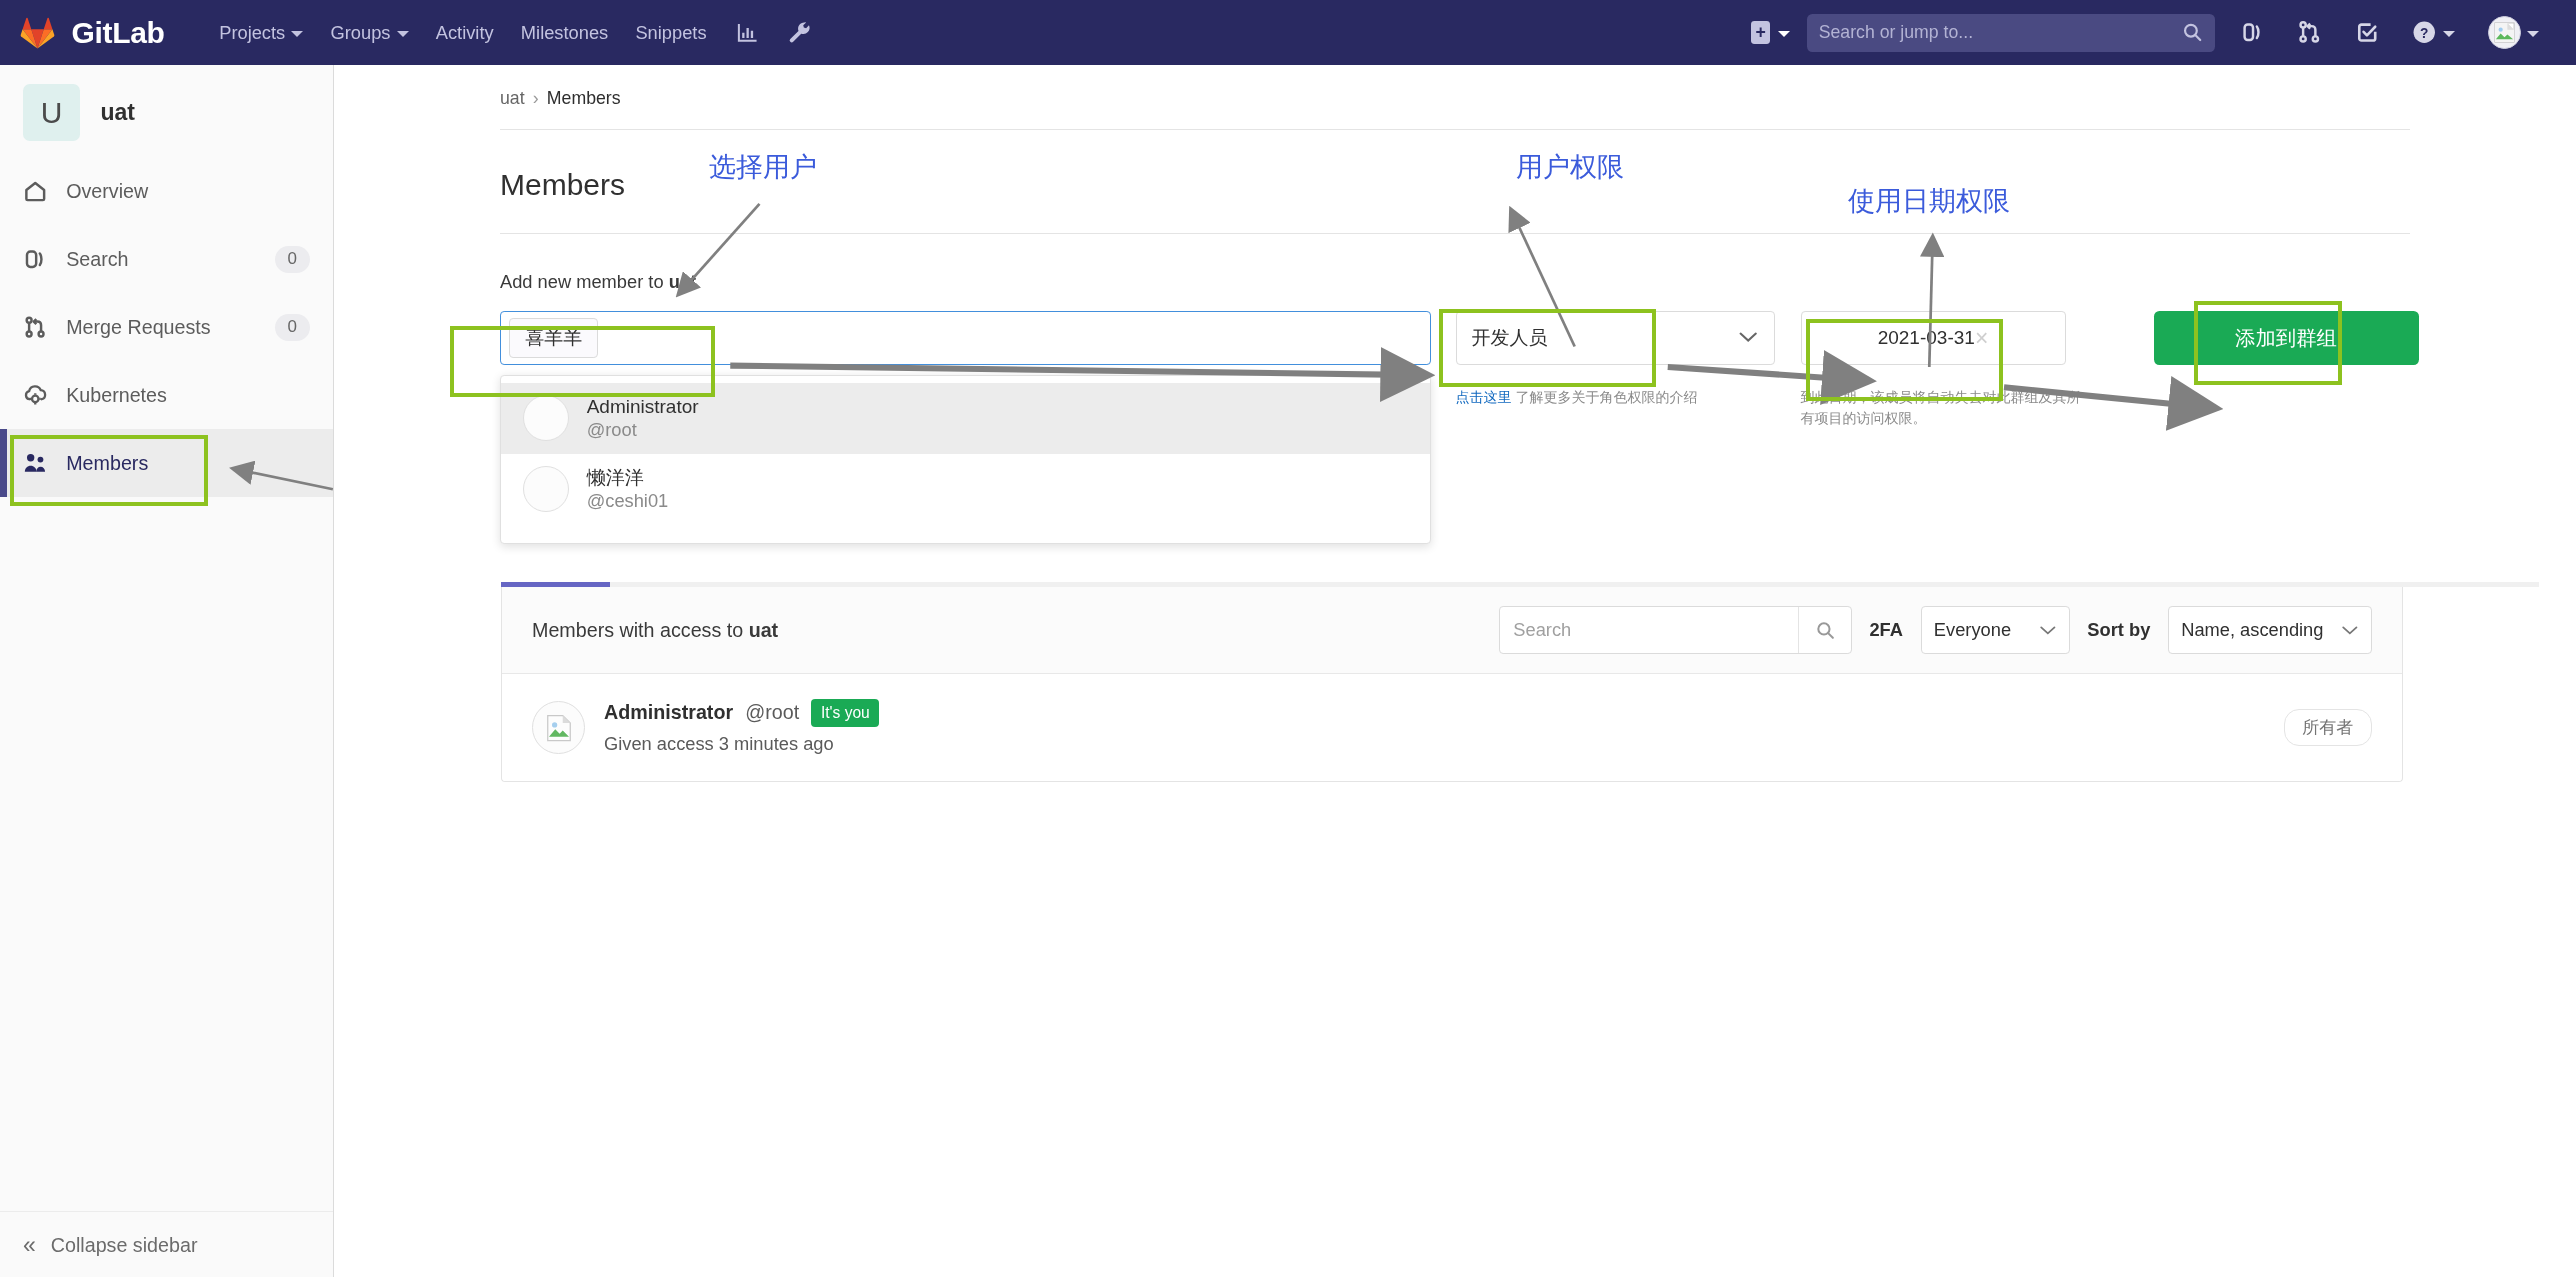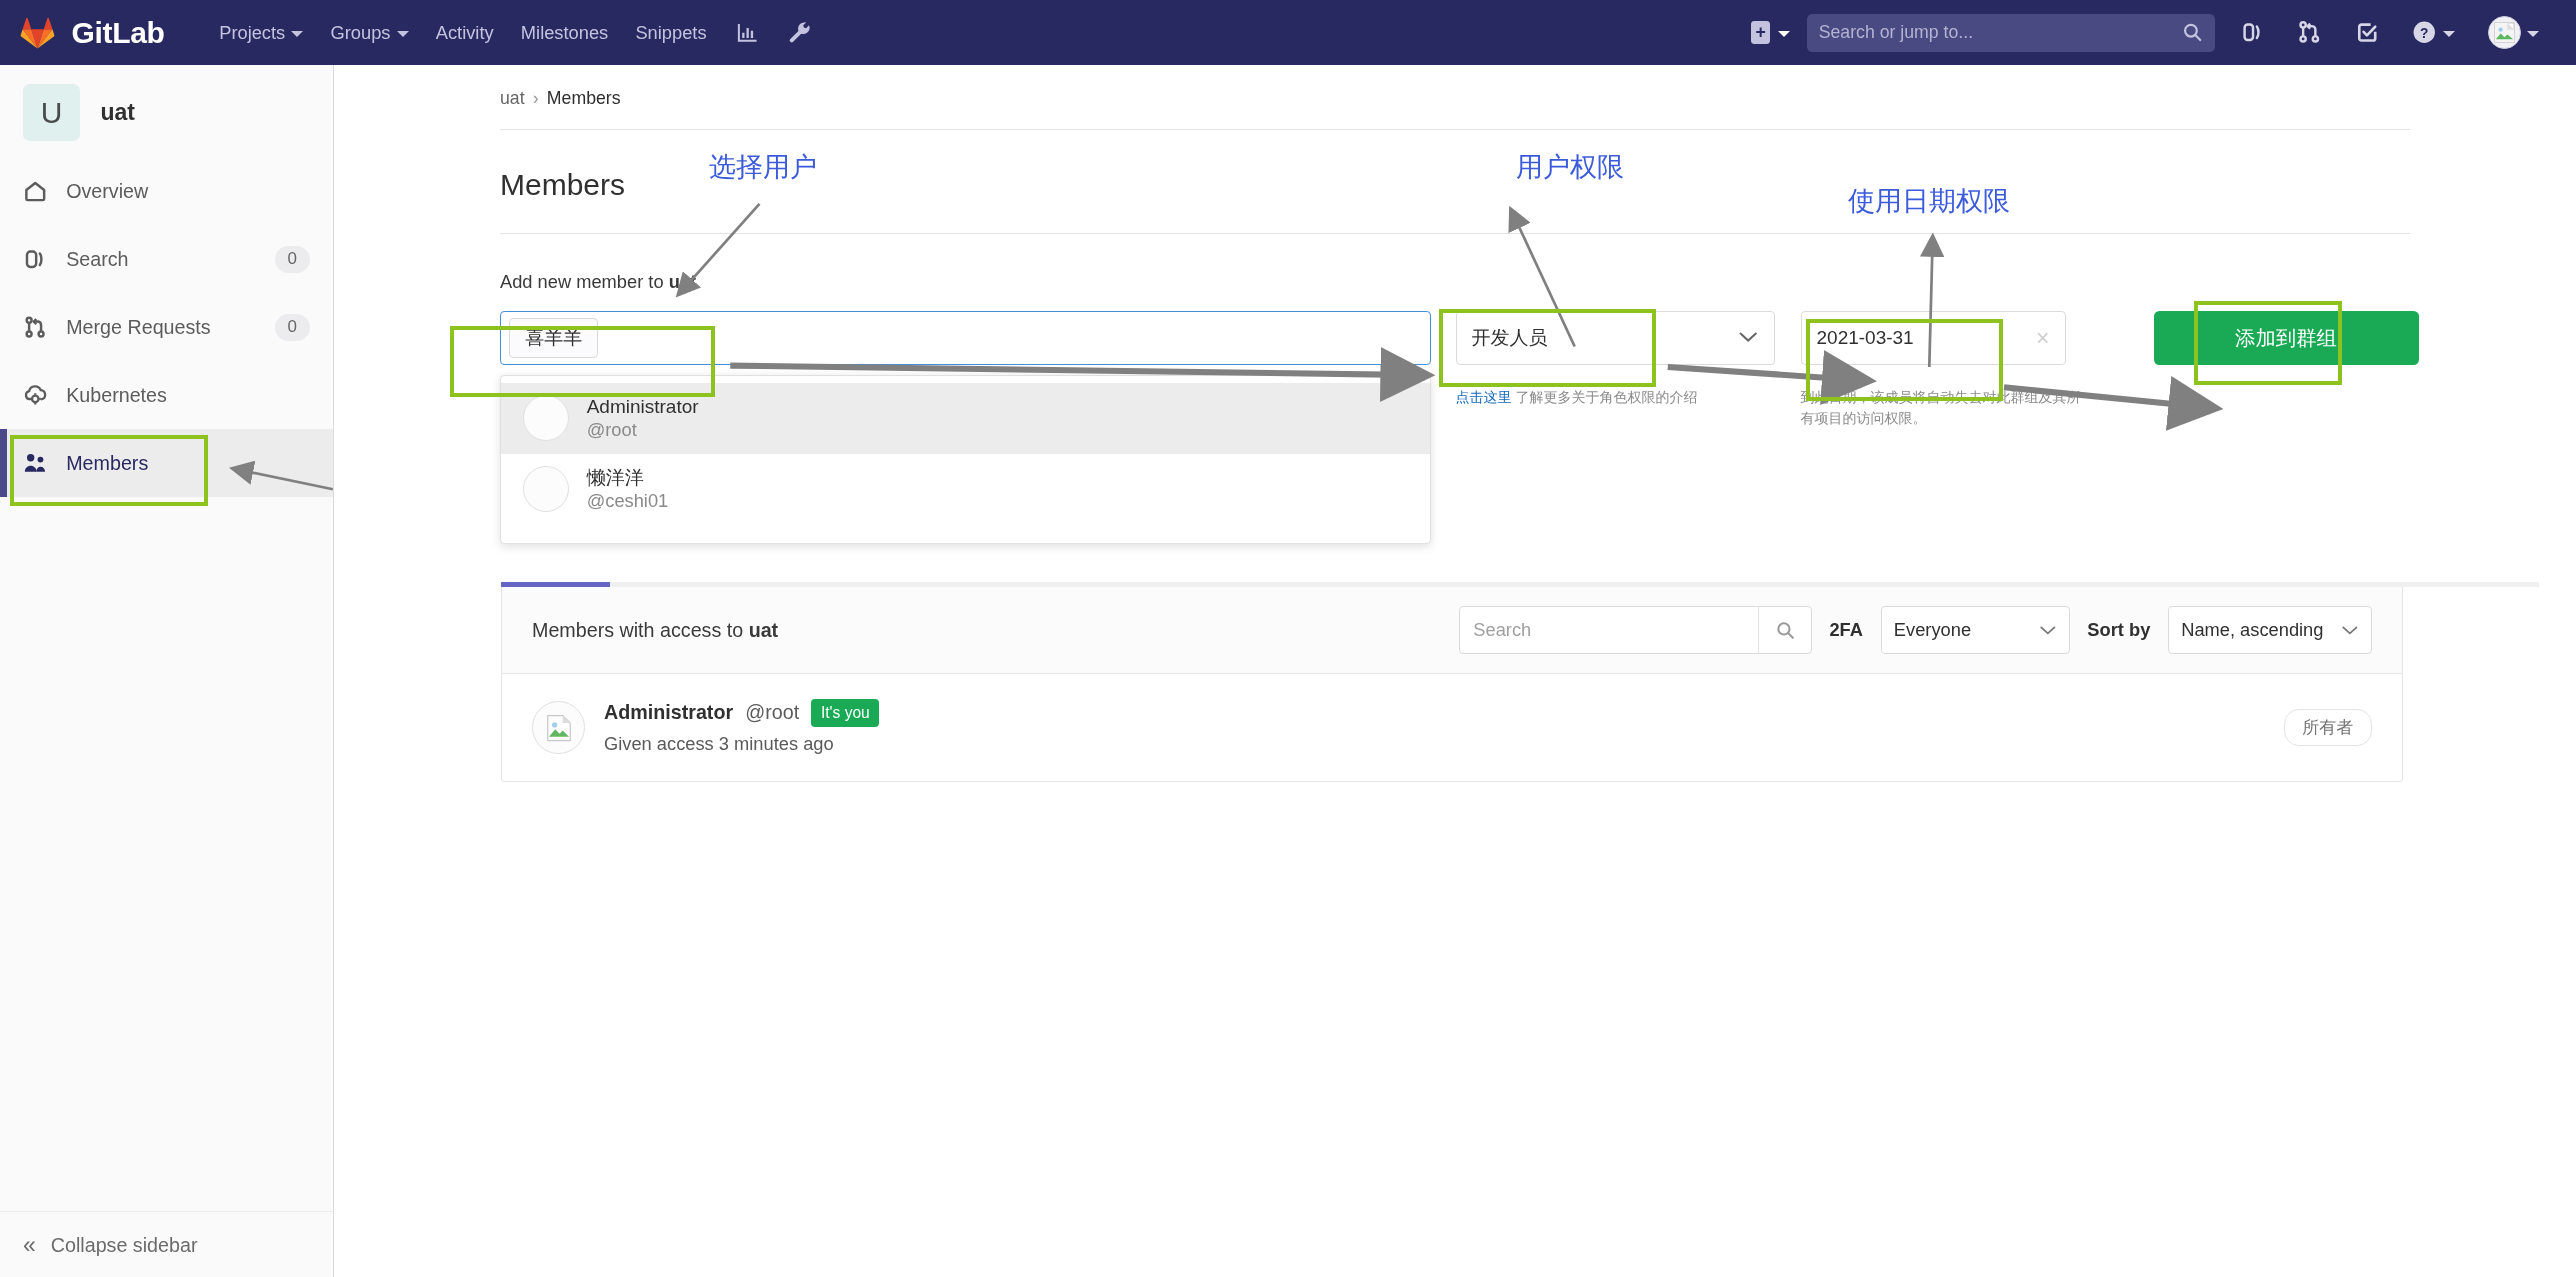--- a/index.html
+++ b/index.html
@@ -118,21 +118,21 @@
     height:54px; border:0.7px solid #dbdbdb; border-radius:4.1px; background:#fff;
     display:flex; align-items:center; justify-content:space-between; padding:0 15px;
     font-size:19px; color:#303030; cursor:pointer;
   }
   .helper { margin-top:22px; font-size:14px; color:#8a8a8a; line-height:1.5; width:285px;}
   .helper a { color:#1068bf; text-decoration:none; }
 
   .date-col { margin-left:26px; width:265px; }
   .date-field {
     height:54px; border:0.7px solid #dbdbdb; border-radius:4.1px; background:#fff;
-    display:flex; align-items:center; justify-content:space-between; padding:0 15px;
+    display:flex; align-items:center; justify-content:center; padding:0 15px;
     font-size:19px; color:#303030;
   }
   .date-clear { color:#cfcfcf; font-size:23px; cursor:pointer; }
 
   .submit-col { margin-left:88px; }
   .submit-btn {
     background:#1aaa55; color:#fff; border:0; border-radius:5.4px;
     height:54px; width:265px; font-size:20.4px; cursor:pointer;
     font-family:"Liberation Sans", sans-serif;
   }
@@ -162,21 +162,21 @@
     font-family:"Liberation Sans", sans-serif; background:transparent;
   }
   .search-box input::placeholder { color:#a0a0a0; }
   .search-box .sb-btn { width:53px; height:46px; border-left:0.7px solid #e4e4e4; display:flex;align-items:center;justify-content:center;color:#999; cursor:pointer;}
   .ctl-label { font-size:18.3px; font-weight:700; color:#303030; }
   .ctl-select {
     height:48px; border:0.7px solid #dbdbdb; border-radius:4.1px; background:#fff;
     display:flex; align-items:center; justify-content:space-between;
     padding:0 12.2px; font-size:18.3px; color:#303030; cursor:pointer; gap:15px;
   }
-  .sel-2fa { width:189px; }
+  .sel-2fa { width:149px; }
   .sel-sort { width:204px; }
 
   .member-row { display:flex; align-items:center; padding:24.5px 30px; }
   .m-avatar {
     width:53px;height:53px;border-radius:50%; background:#fcfcfc; border:0.7px solid #e0e0e0;
     display:flex; align-items:center; justify-content:center; overflow:hidden; flex:0 0 auto;
   }
   .m-info { margin-left:19px; line-height:1.4;}
   .m-line1 { display:flex; align-items:center; gap:12.2px; }
   .m-name { font-size:19.7px; font-weight:700; color:#303030;}

